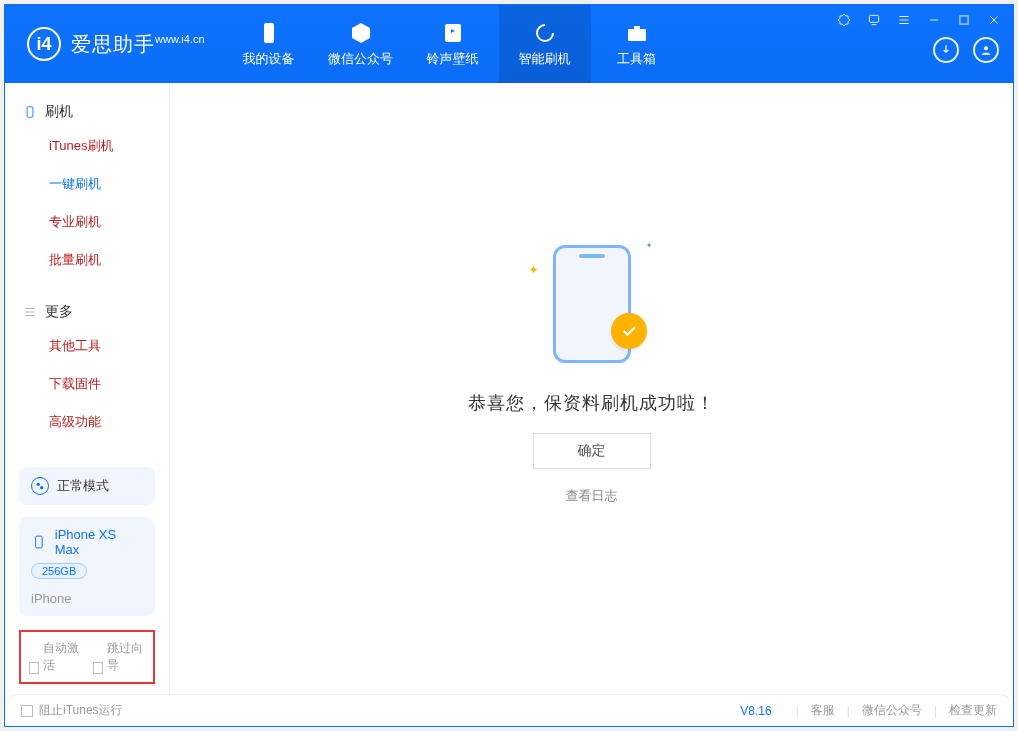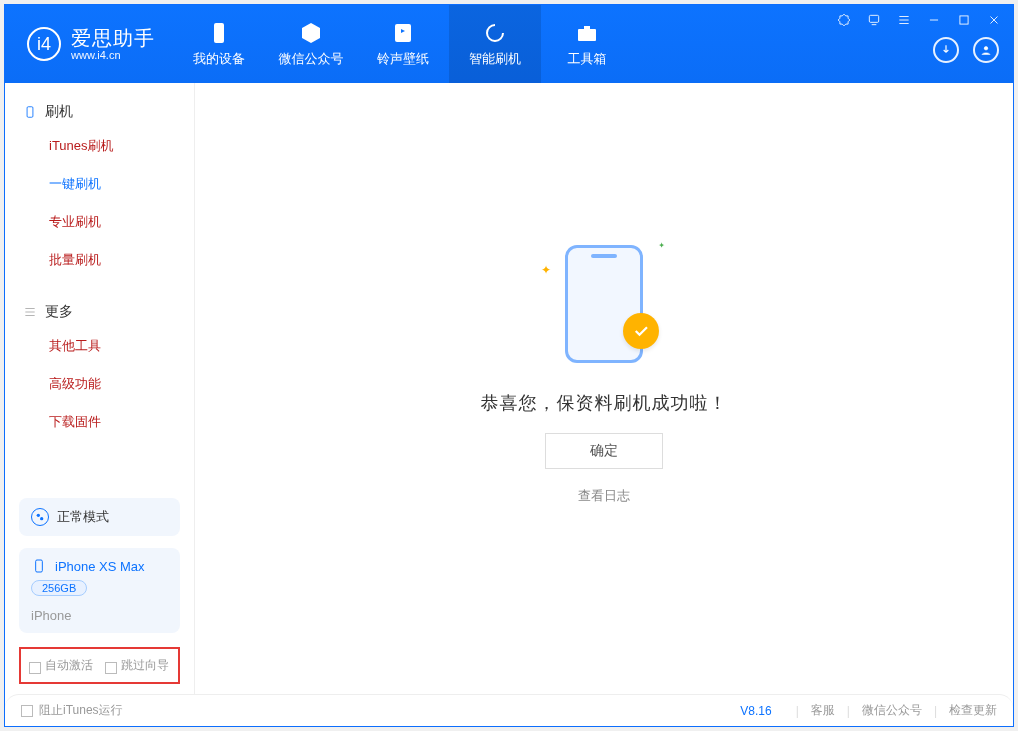--- a/index.html
+++ b/index.html
@@ -2,40 +2,40 @@
 <html><head>
 <meta charset="utf-8">
 <style>
 * { margin: 0; padding: 0; box-sizing: border-box; font-family: "Microsoft YaHei", sans-serif; }
 body { background: #f0f0f0; display: flex; justify-content: center; align-items: flex-start; padding: 4px; }
 .window { width: 1018px; height: 723px; background: #fff; border: 1px solid #0d6efd; display: flex; flex-direction: column; }
 
 
 .header { height: 78px; background: linear-gradient(to bottom, #0d73ff, #0b6df7); display: flex; align-items: center; color: #fff; position: relative; }
 .logo-block { display: flex; align-items: center; padding: 0 18px 0 22px; gap: 10px; }
-.logo-circle { width: 34px; height: 34px; border: 2px solid #fff; border-radius: 50%; display: flex; align-items: center; justify-content: center; font-weight: normal; font-size: 18px; background: transparent; }
-.brand-text { display: flex; flex-direction: column; line-height: 1.1; }
+.logo-circle { width: 34px; height: 34px; border: 2px solid #fff; border-radius: 50%; display: flex; align-items: center; justify-content: center; font-weight: bold; font-size: 18px; background: transparent; }
+.brand-text { display: flex; line-height: 1.1; }
 .brand-name { font-size: 20px; font-weight: 500; letter-spacing: 1px; }
 .brand-url { font-size: 11px; opacity: 0.95; }
 .nav { display: flex; height: 100%; }
 .nav-item { width: 92px; height: 100%; display: flex; flex-direction: column; align-items: center; justify-content: center; gap: 4px; cursor: pointer; }
 .nav-item.active { background: rgba(0,0,0,0.12); }
 .nav-icon { width: 26px; height: 26px; display: flex; align-items: center; justify-content: center; }
 .nav-label { font-size: 13px; }
 .nav-icon svg { width: 24px; height: 24px; fill: #fff; }
 .header-right { position: absolute; right: 14px; top: 32px; display: flex; gap: 14px; align-items: center; }
 .hdr-btn { width: 26px; height: 26px; border: 2px solid rgba(255,255,255,0.9); border-radius: 50%; display: flex; align-items: center; justify-content: center; cursor: pointer; }
 .hdr-btn svg { width: 14px; height: 14px; fill: #fff; stroke: #fff; }
 .win-controls { position: absolute; right: 10px; top: 6px; display: flex; gap: 12px; }
 .win-ctl { width: 18px; height: 18px; cursor: pointer; display: flex; align-items: center; justify-content: center; color: #fff; }
 .win-ctl svg { width: 14px; height: 14px; stroke: #fff; fill: none; stroke-width: 1.5; }
 
 
 .body { flex: 1; display: flex; min-height: 0; }
-.sidebar { width: 190px; border-right: 1px solid #eee; display: flex; flex-direction: column; background: #fff; }
+.sidebar { width: 165px; border-right: 1px solid #eee; display: flex; flex-direction: column; background: #fff; }
 .sb-section { padding: 14px 0 4px 0; }
 .sb-heading { display: flex; align-items: center; gap: 8px; padding: 6px 18px; font-size: 14px; color: #333; font-weight: 500; }
 .sb-heading svg { width: 14px; height: 14px; }
 .sb-item { padding: 10px 18px 10px 44px; font-size: 13px; color: #b91c1c; cursor: pointer; }
 .sb-item.active { color: #0d73ff; }
 .spacer { flex: 1; }
 .mode-card, .device-card { margin: 6px 14px; background: #f1f6fd; border-radius: 8px; padding: 10px 12px; }
 .mode-card { display: flex; align-items: center; gap: 8px; font-size: 13px; color: #333; }
 .mode-icon { width: 18px; height: 18px; border: 1.5px solid #0d73ff; border-radius: 50%; display: flex; align-items: center; justify-content: center; }
 .mode-icon svg { width: 10px; height: 10px; fill: #0d73ff; }
@@ -193,22 +193,22 @@
         <div class="sb-item">批量刷机</div>
       </div>
       <div class="sb-section">
         <div class="sb-heading">
           <svg viewBox="0 0 24 24">
               <path d="M4 6h16M4 12h16M4 18h16" stroke="#aaa" stroke-width="1.5"></path>
             </svg>
           <span>更多</span>
         </div>
         <div class="sb-item">其他工具</div>
+        <div class="sb-item">下载固件</div>
         <div class="sb-item">高级功能</div>
-        <div class="sb-item">下载固件</div>
       </div>
 
       <div class="spacer"></div>
 
       <div class="mode-card">
         <div class="mode-icon">
           <svg viewBox="0 0 24 24">
               <circle cx="8" cy="8" r="4"></circle>
               <circle cx="16" cy="16" r="4"></circle>
             </svg>

